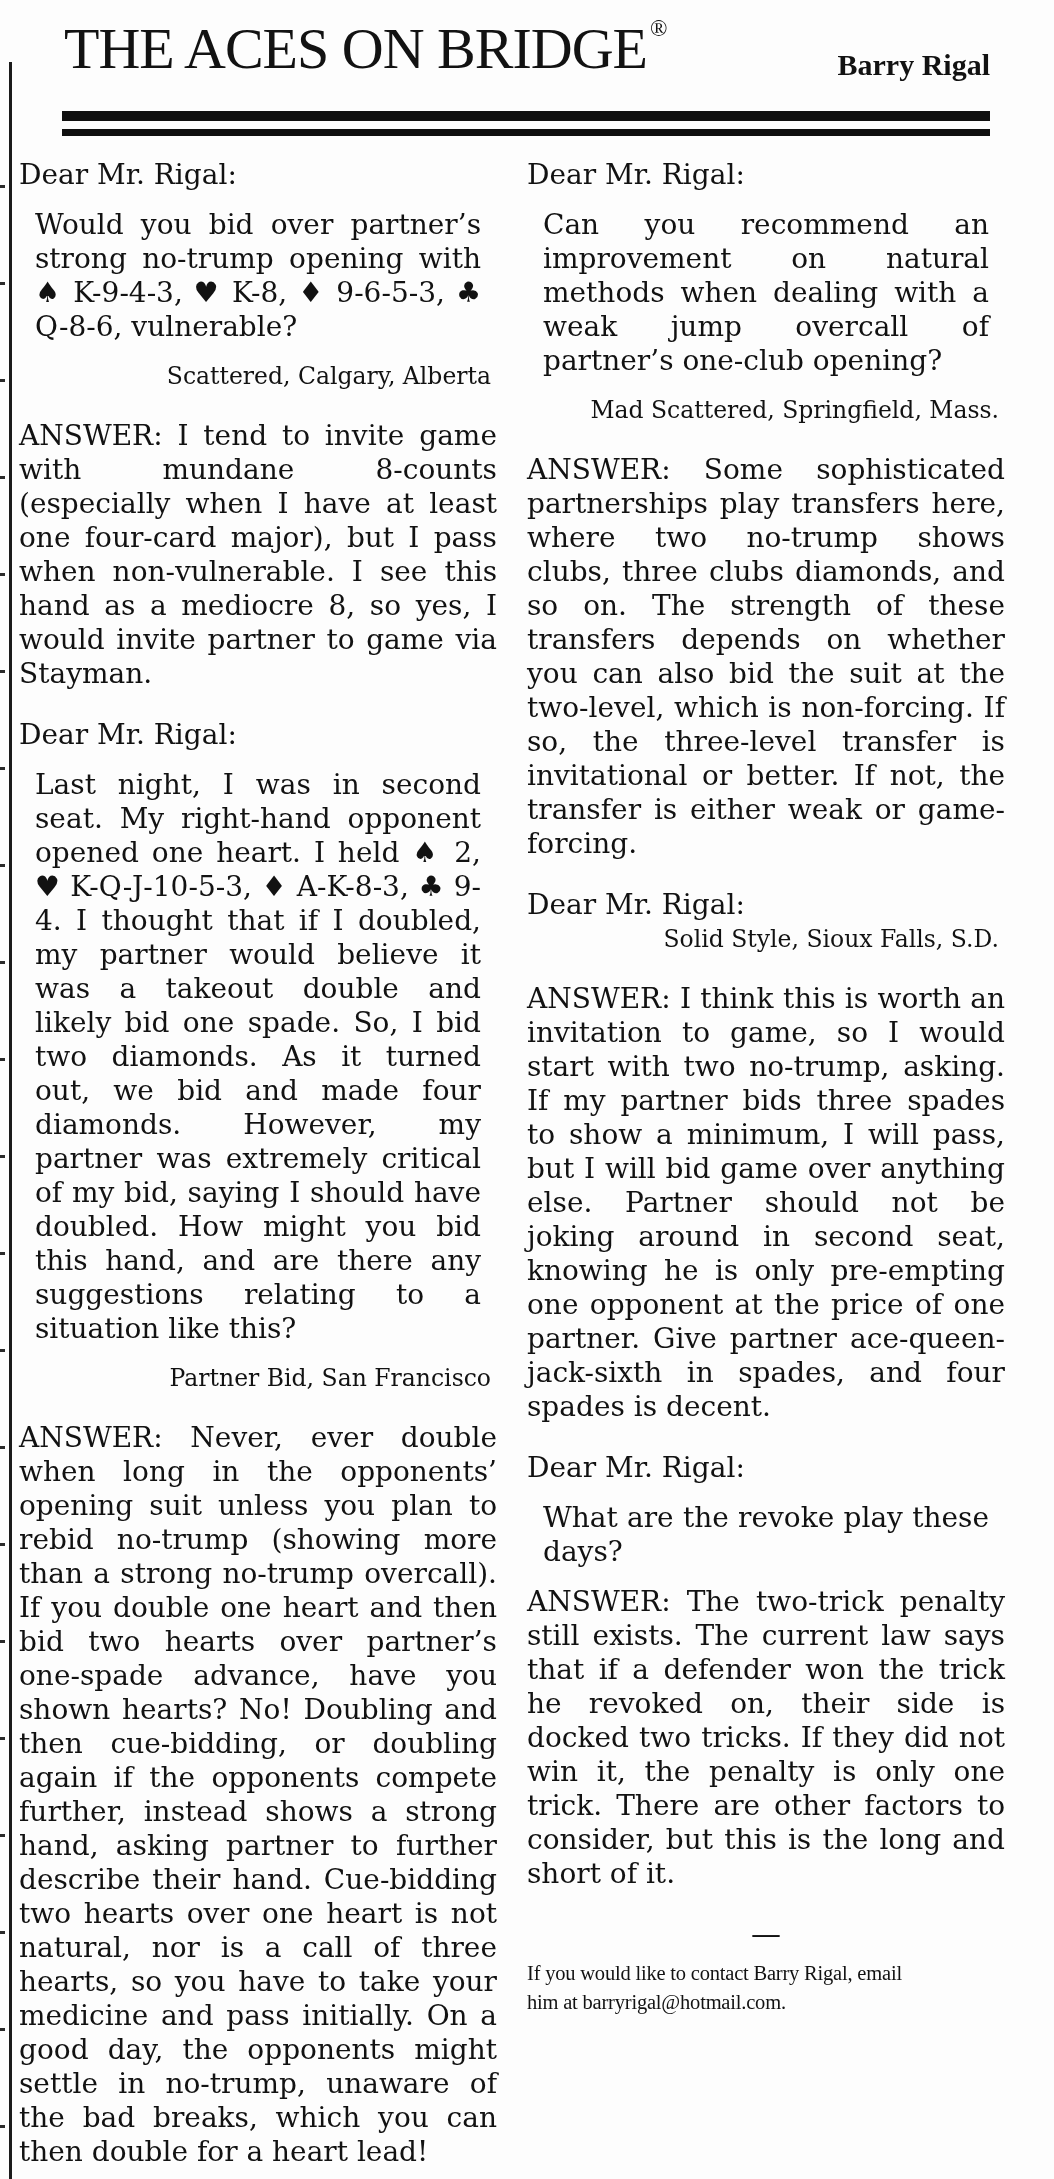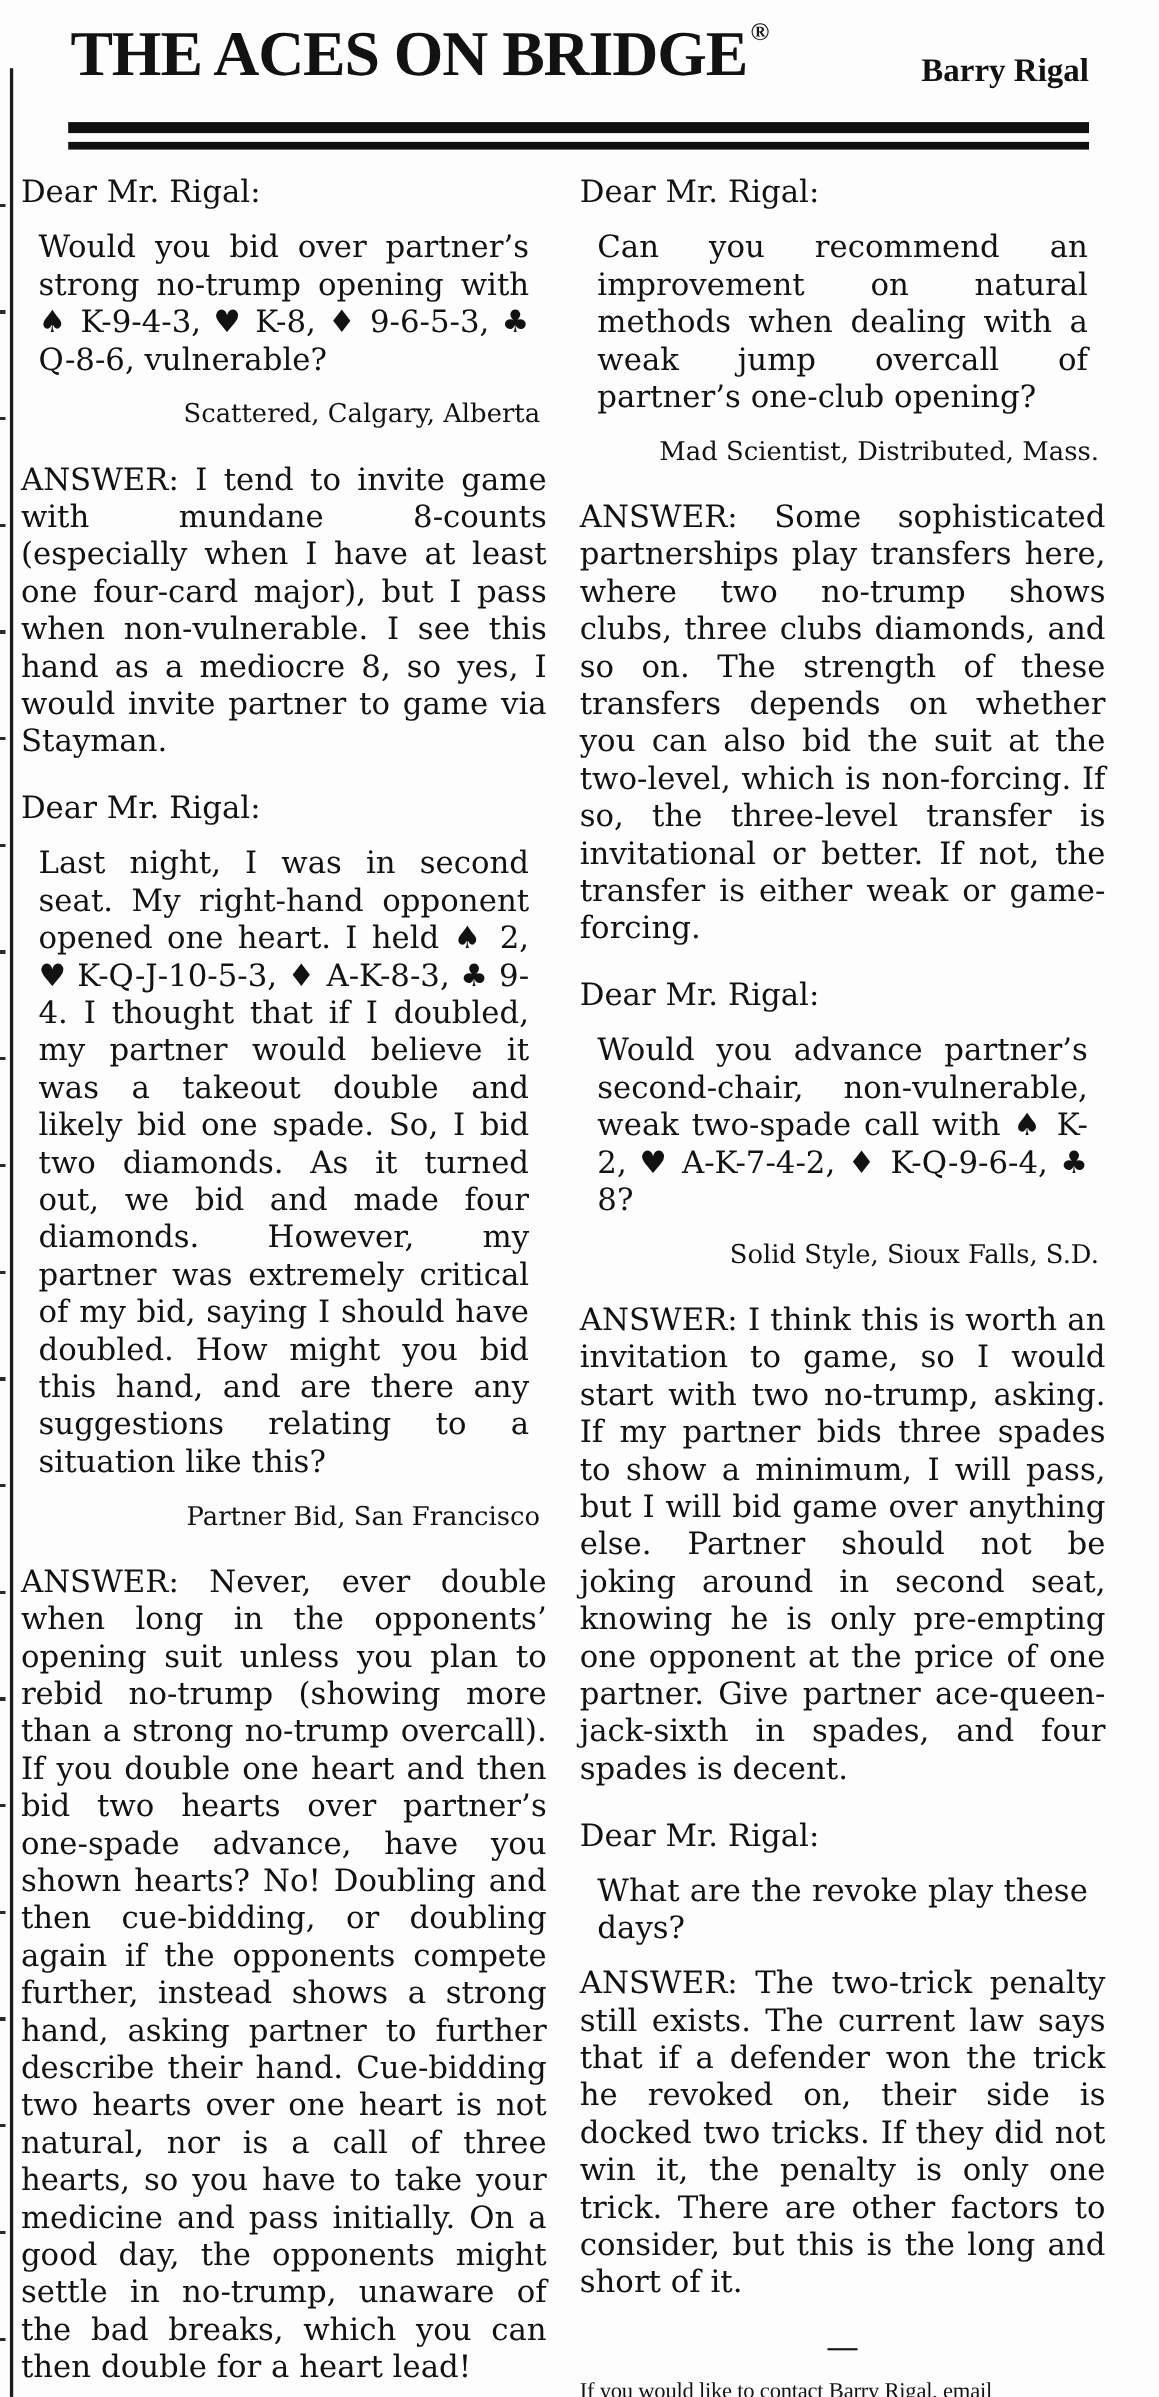--- a/index.html
+++ b/index.html
@@ -11,21 +11,21 @@
   .left-rule {
     position:absolute; left:9px; top:62px; height:2117px; width:3px;
     background:#1b1b1b;
   }
   .edge-ticks {
     position:absolute; left:0; top:185px; height:1994px; width:5px;
     background:repeating-linear-gradient(180deg,#2a2a2a 0 3px,transparent 3px 97px);
   }
   .title {
     position:absolute; left:64px; top:16px; margin:0;
-    font-family:"Liberation Serif", serif; font-weight:bold;
+    font-family:"Liberation Serif", serif; font-weight:normal;
     font-size:58px; line-height:1.1; letter-spacing:-1px; white-space:nowrap;
   }
   .reg { font-size:23px; vertical-align:32px; letter-spacing:0; margin-left:3px; }
   .byline {
     position:absolute; right:64px; top:48px;
     font-family:"Liberation Serif", serif; font-weight:bold; font-size:30px;
   }
   .rule-a { position:absolute; left:62px; width:928px; top:111px; height:10px; background:#101010; }
   .rule-b { position:absolute; left:62px; width:928px; top:129px; height:7px;  background:#101010; }
 
@@ -90,28 +90,27 @@
 
       <p class="body answer">ANSWER: Never, ever double when long in the opponents’ opening suit unless you plan to rebid no-trump (showing more than a strong no-trump overcall). If you double one heart and then bid two hearts over partner’s one-spade advance, have you shown hearts? No! Doubling and then cue-bidding, or doubling again if the opponents compete further, instead shows a strong hand, asking partner to further describe their hand. Cue-bidding two hearts over one heart is not natural, nor is a call of three hearts, so you have to take your medicine and pass initially. On a good day, the opponents might settle in no-trump, unaware of the bad breaks, which you can then double for a heart lead!</p>
 
     </div>
 
     <div class="col">
 
       <div class="letter">
         <div class="salutation">Dear Mr. Rigal:</div>
         <p class="body">Can you recommend an improvement on natural methods when dealing with a weak jump overcall of partner’s one-club opening?</p>
-        <div class="attribution">Mad Scientist, Distributed, Mass.</div>
+        <div class="attribution">Mad Scattered, Springfield, Mass.</div>
       </div>
 
       <p class="body answer">ANSWER: Some sophisticated partnerships play transfers here, where two no-trump shows clubs, three clubs diamonds, and so on. The strength of these transfers depends on whether you can also bid the suit at the two-level, which is non-forcing. If so, the three-level transfer is invitational or better. If not, the transfer is either weak or game-forcing.</p>
 
       <div class="letter">
         <div class="salutation">Dear Mr. Rigal:</div>
-        <p class="body">Would you advance partner’s second-chair, non-vulnerable, weak two-spade call with ♠ K-2, ♥ A-K-7-4-2, ♦ K-Q-9-6-4, ♣ 8?</p>
         <div class="attribution">Solid Style, Sioux Falls, S.D.</div>
       </div>
 
       <p class="body answer">ANSWER: I think this is worth an invitation to game, so I would start with two no-trump, asking. If my partner bids three spades to show a minimum, I will pass, but I will bid game over anything else. Partner should not be joking around in second seat, knowing he is only pre-empting one opponent at the price of one partner. Give partner ace-queen-jack-sixth in spades, and four spades is decent.</p>
 
       <div class="letter">
         <div class="salutation">Dear Mr. Rigal:</div>
         <p class="body">What are the revoke play these days?</p>
       </div>
 

